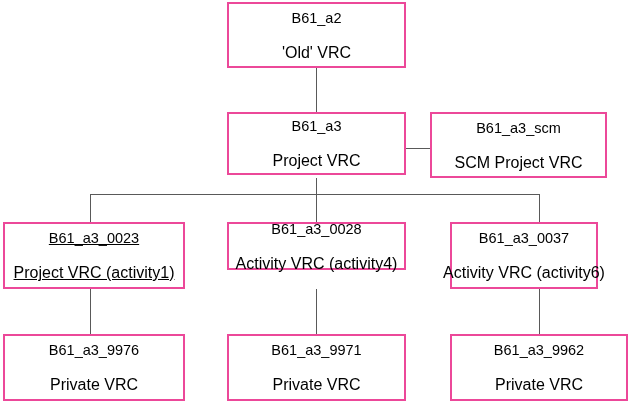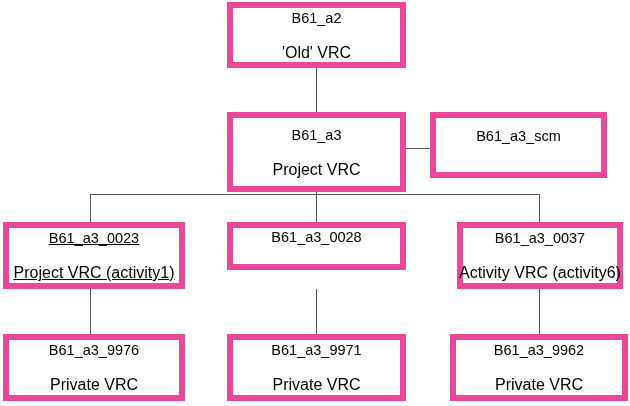--- a/index.html
+++ b/index.html
@@ -15,21 +15,21 @@
   #diagram {
     position: relative;
     width: 630px;
     height: 406px;
     background: #ffffff;
     overflow: hidden;
   }
   .node {
     position: absolute;
     box-sizing: border-box;
-    border: 6px solid #ec4899;
+    border: 2px solid #ec4899;
     background: #ffffff;
     display: flex;
     flex-direction: column;
     align-items: center;
     justify-content: center;
     color: #000000;
     z-index: 2;
   }
   .node .line1 {
     font-size: 14.5px;
@@ -69,39 +69,41 @@
 
   <div class="conn v" style="left:90px; top:289px; height:45px;"></div>
   <div class="conn v" style="left:316px; top:289px; height:45px;"></div>
   <div class="conn v" style="left:539px; top:289px; height:45px;"></div>
 
   <div class="node" style="left:227px; top:2px; width:179px; height:66px;">
     <span class="line1">B61_a2</span>
     <span class="line2">'Old' VRC</span>
   </div>
 
-  <div class="node" style="left:227px; top:112px; width:179px; height:80px;">
+  <div class="node" style="left:227px; top:112px; width:179px; height:63px;">
     <span class="line1">B61_a3</span>
     <span class="line2">Project VRC</span>
   </div>
 
   <div class="node" style="left:430px; top:112px; width:177px; height:66px;">
     <span class="line1">B61_a3_scm</span>
+    <span class="line2">SCM Project VRC</span>
   </div>
 
   <div class="node" style="left:3px; top:222px; width:182px; height:67px;text-decoration:underline;">
     <span class="line1">B61_a3_0023</span>
     <span class="line2">Project VRC (activity1)</span>
   </div>
 
   <div class="node" style="left:227px; top:222px; width:179px; height:48px;">
     <span class="line1">B61_a3_0028</span>
+    <span class="line2">Activity VRC (activity4)</span>
   </div>
 
-  <div class="node" style="left:450px; top:222px; width:166px; height:67px;margin-left:7px;">
+  <div class="node" style="left:450px; top:222px; width:148px; height:67px;">
     <span class="line1">B61_a3_0037</span>
     <span class="line2">Activity VRC (activity6)</span>
   </div>
 
   <div class="node" style="left:3px; top:334px; width:182px; height:67px;">
     <span class="line1">B61_a3_9976</span>
     <span class="line2">Private VRC</span>
   </div>
 
   <div class="node" style="left:227px; top:334px; width:179px; height:67px;">

